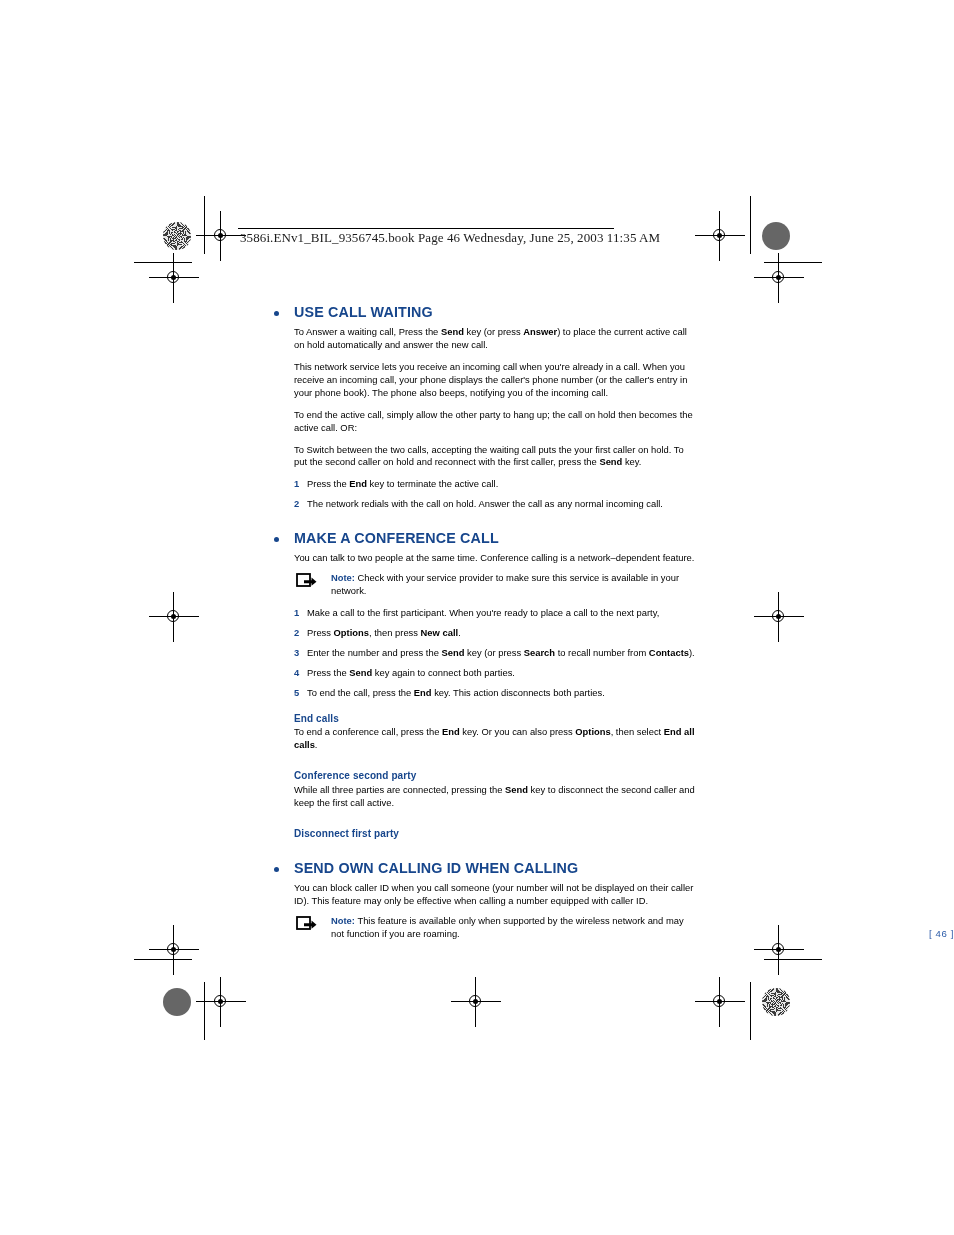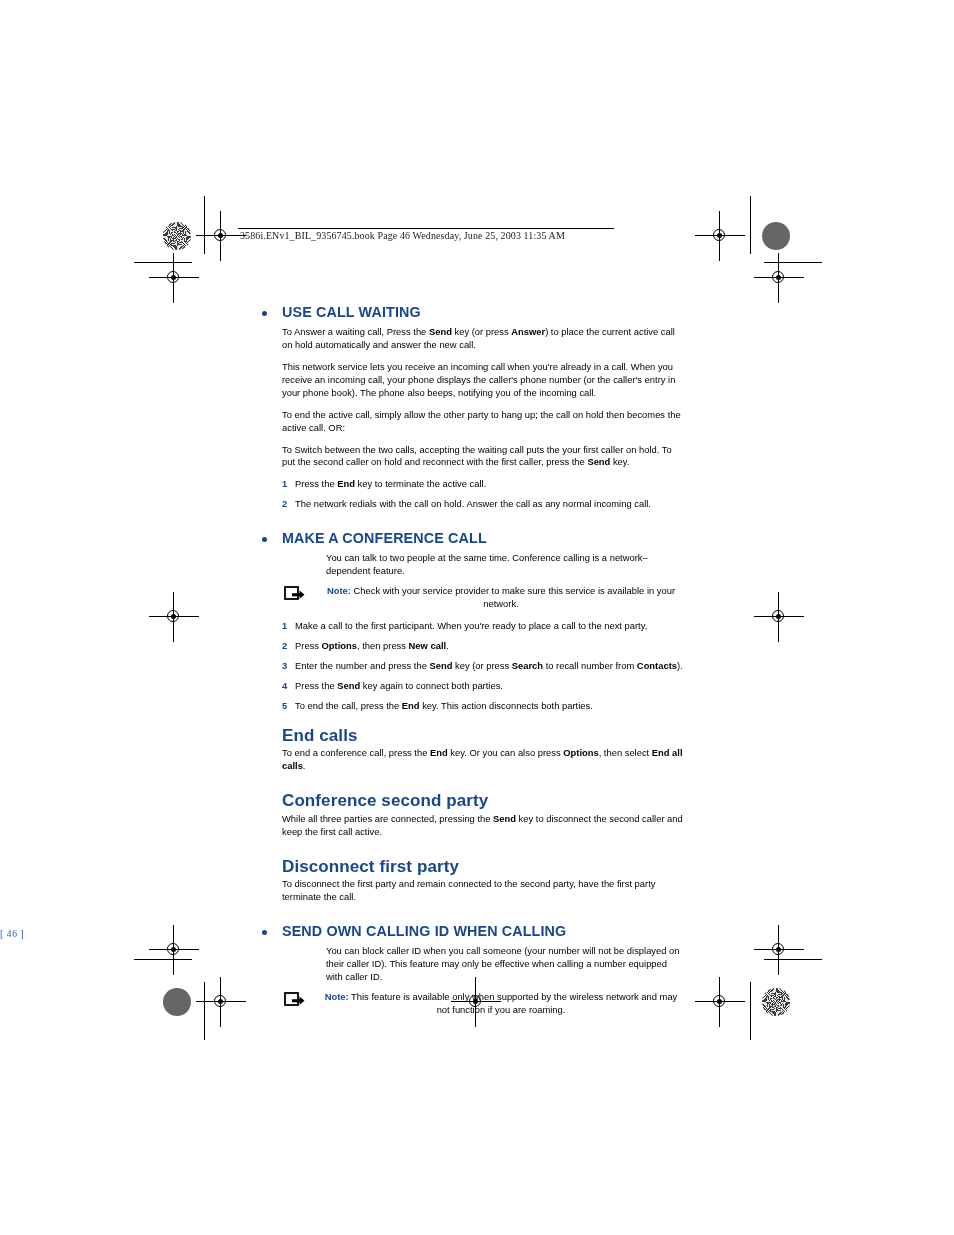--- a/index.html
+++ b/index.html
@@ -87,30 +87,30 @@
     top: 228px;
     width: 376px;
     height: 1.2px;
     background: #000;
   }
   .header-text {
     position: absolute;
     left: 240px;
     top: 230px;
     font-family: "Liberation Serif", serif;
-    font-size: 10px;
+    font-size: 13px;
     color: #1b1b1b;
     white-space: nowrap;
     letter-spacing: 0.1px;
   }
 
   
   .content {
     position: absolute;
-    left: 259px;
+    left: 271px;
     top: 305px;
     width: 424px;
   }
 
   .sec {
     position: relative;
   }
   .sec-head {
     position: relative;
     display: block;
@@ -136,21 +136,21 @@
     padding-left: 23px;
   }
 
   p.para {
     margin: 0 0 9px 0;
     font-size: 9.4px;
     line-height: 1.38;
     color: #000;
     text-align: left;
   }
-  p.para.tight { margin-bottom: 7px; margin-left: 44px; }
+  p.para.tight { margin-bottom: 7px; }
   p.para:last-child { margin-bottom: 0; }
 
   b { font-weight: bold; }
 
   
   ol.steps {
     margin: 0;
     padding: 0;
     list-style: none;
   }
@@ -169,21 +169,20 @@
     color: #17468c;
     font-weight: bold;
     font-size: 9.4px;
   }
 
   
   .note {
     position: relative;
     padding-left: 37px;
     margin: 3px 0 9px 0;
-    text-align: center;
   }
   .note .note-icon {
     position: absolute;
     left: 2px;
     top: 1px;
     width: 22px;
     height: 17px;
   }
   .note p {
     margin: 0;
@@ -191,42 +190,41 @@
     line-height: 1.38;
   }
   .note .note-label {
     color: #17468c;
     font-weight: bold;
   }
 
   
   h3.sub-head {
     color: #17468c;
-    font-size: 17px;
+    font-size: 10px;
     font-weight: bold;
     margin: 0 0 2px 0;
     letter-spacing: 0.1px;
     line-height: 1.15;
   }
 
   .spacer-lg { height: 20px; }
   .spacer-md { height: 13px; }
   .spacer-sm { height: 9px; }
 
   
   .page-number {
     position: absolute;
     left: 0;
     right: 0;
     top: 928px;
-    text-align: left;
+    text-align: right;
     color: #2b5ba8;
     font-size: 9.6px;
     letter-spacing: 0.6px;
-    font-family: Liberation Serif, serif;
   }
 </style>
 </head>
 <body>
 
 <div class="page">
 
   <div class="star-mark" style="left:163px; top:222px;"></div>
   <div class="rule" style="left:204px; top:196px; width:1.2px; height:58px;"></div>
   <div class="reg-target" style="left:208px; top:223px;">
@@ -434,21 +432,20 @@
         <p class="para">To end a conference call, press the <b>End</b> key. Or you can also press <b>Options</b>, then select <b>End all calls</b>.</p>
 
         <div class="spacer-sm"></div>
 
         <h3 class="sub-head">Conference second party</h3>
         <p class="para">While all three parties are connected, pressing the <b>Send</b> key to disconnect the second caller and keep the first call active.</p>
 
         <div class="spacer-sm"></div>
 
         <h3 class="sub-head">Disconnect first party</h3>
-        <p class="para">To disconnect the first party and remain connected to the second party, have the first party terminate the call.</p>
       </div>
     </div>
 
     <div class="spacer-lg"></div>
 
     <div class="sec">
       <h2 class="sec-head">
         <span class="bullet"></span>
         <span>SEND OWN CALLING ID WHEN CALLING</span>
       </h2>

